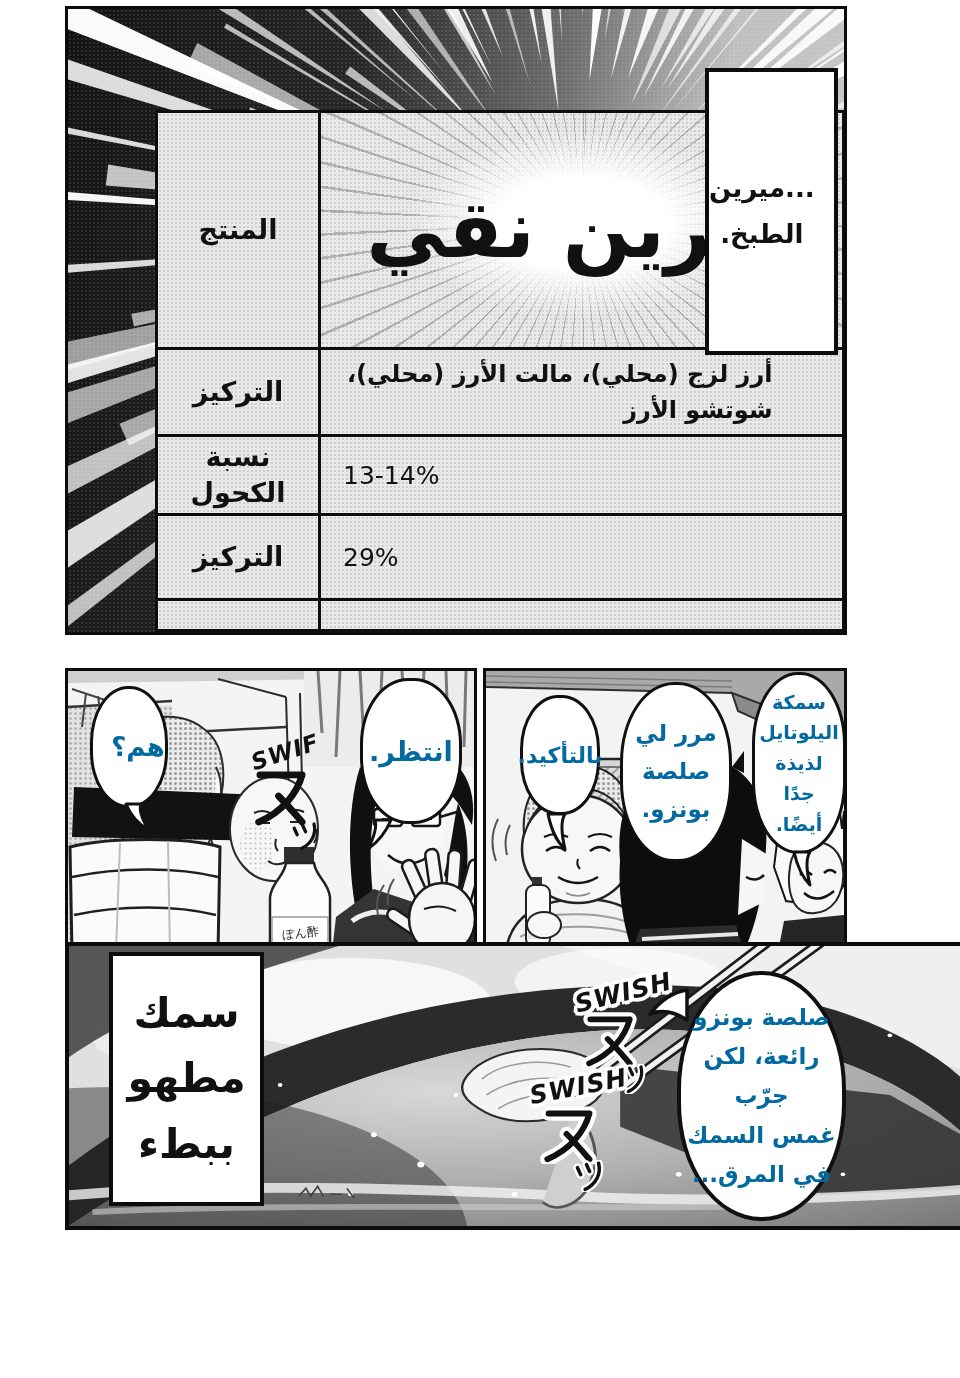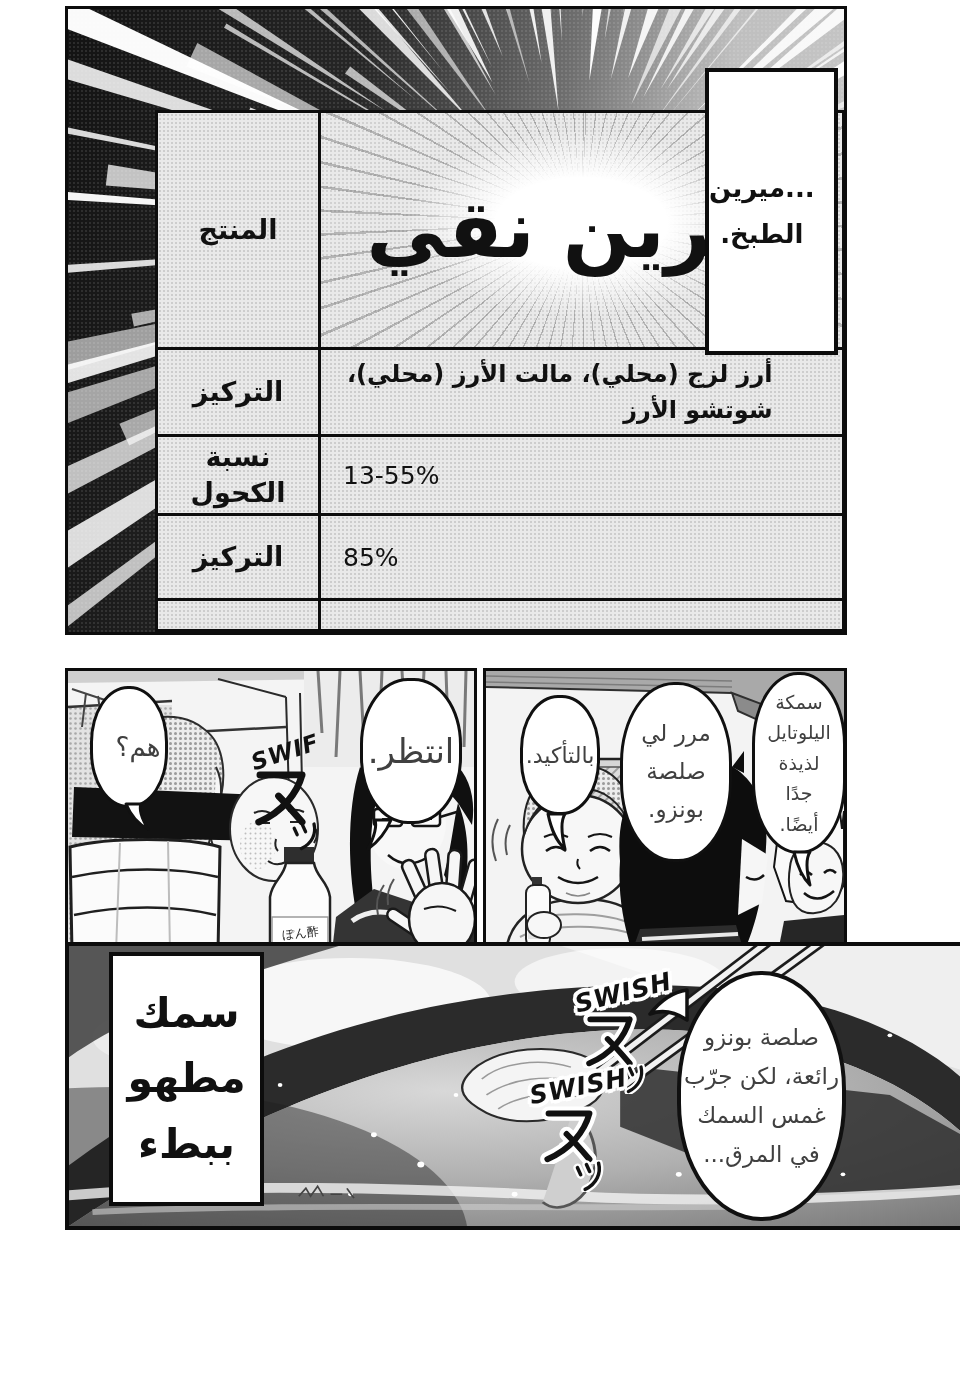--- a/index.html
+++ b/index.html
@@ -38,26 +38,26 @@
      background:#ffffff;border:4px solid #0c0c0c;z-index:7;display:flex;align-items:center;justify-content:flex-start;}
   .narration-box .txt{white-space:pre-line;direction:rtl;text-align:center;font-weight:bold;
      font-size:26px;line-height:1.75;}
 
   
   .mid-left{left:65px;top:668px;width:412px;height:287px;border:3px solid #0c0c0c;}
   .mid-right{left:483px;top:668px;width:364px;height:287px;border:3px solid #0c0c0c;}
 
   .bubble{position:absolute;box-sizing:border-box;background:#ffffff;border:3px solid #101010;
      display:flex;align-items:center;justify-content:center;z-index:3;
-     font-weight:normal;color:#404040;text-align:center;}
+     font-weight:bold;color:#0369a1;text-align:center;}
   .bubble .txt{white-space:pre-line;direction:rtl;}
   .tail{position:absolute;z-index:4;}
 
   .bubble-hm{left:22px;top:15px;width:78px;height:122px;border-radius:38px/56px;font-size:26px;padding-left:18px;}
-  .bubble-wait{left:292px;top:7px;width:102px;height:146px;border-radius:48px/66px;font-size:34px;}
+  .bubble-wait{left:292px;top:7px;width:102px;height:146px;border-radius:48px/66px;font-size:27px;}
   .bubble-sure{left:34px;top:24px;width:80px;height:120px;border-radius:38px/54px;font-size:22px;}
   .bubble-pass{left:134px;top:11px;width:112px;height:180px;border-radius:54px/80px;font-size:23px;line-height:1.65;}
   .bubble-yt{left:266px;top:1px;width:94px;height:182px;border-radius:46px/72px;font-size:19px;line-height:1.6;}
 
   .sfx-latin{position:absolute;z-index:5;font-weight:bold;font-style:italic;letter-spacing:1px;color:#111;}
   .sfx-swif{left:182px;top:68px;font-size:23px;transform:rotate(-18deg);}
   .kana{position:absolute;z-index:5;}
   .outline-txt{color:#111;
      text-shadow:-3px -3px 0 #fff,3px -3px 0 #fff,-3px 3px 0 #fff,3px 3px 0 #fff,
                  0 -4px 0 #fff,0 4px 0 #fff,-4px 0 0 #fff,4px 0 0 #fff;}
@@ -241,28 +241,28 @@
       <div class="cell ing-cell">
         <span class="txt">أرز لزج (محلي)، مالت الأرز (محلي)،
 شوتشو الأرز</span>
       </div>
 
       <div class="cell label-cell">
         <span class="txt">نسبة
 الكحول</span>
       </div>
       <div class="cell num-cell">
-        <span class="txt">13-55%</span>
+        <span class="txt">13-14%</span>
       </div>
 
       <div class="cell label-cell">
         <span class="txt">التركيز</span>
       </div>
       <div class="cell num-cell">
-        <span class="txt">85%</span>
+        <span class="txt">29%</span>
       </div>
 
       <div class="cell"></div>
       <div class="cell"></div>
     </div>
   </section>
 
   <div class="narration-box">
     <span class="txt">...ميرين
 الطبخ.</span>

